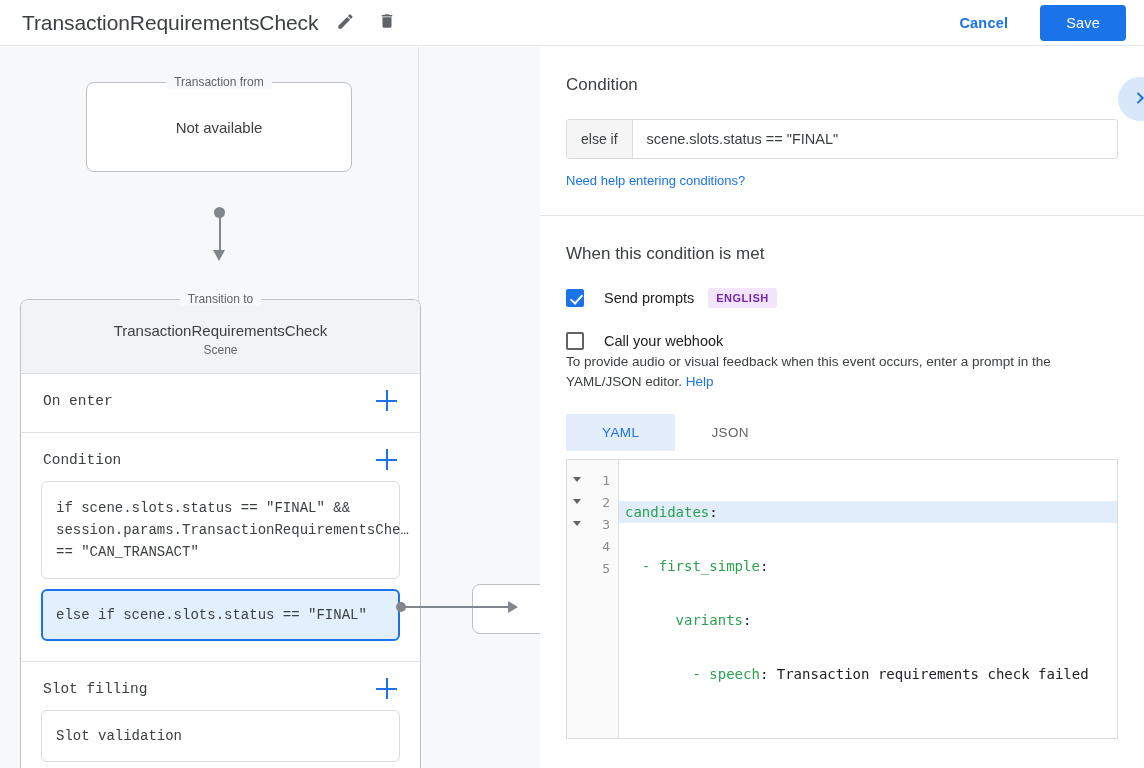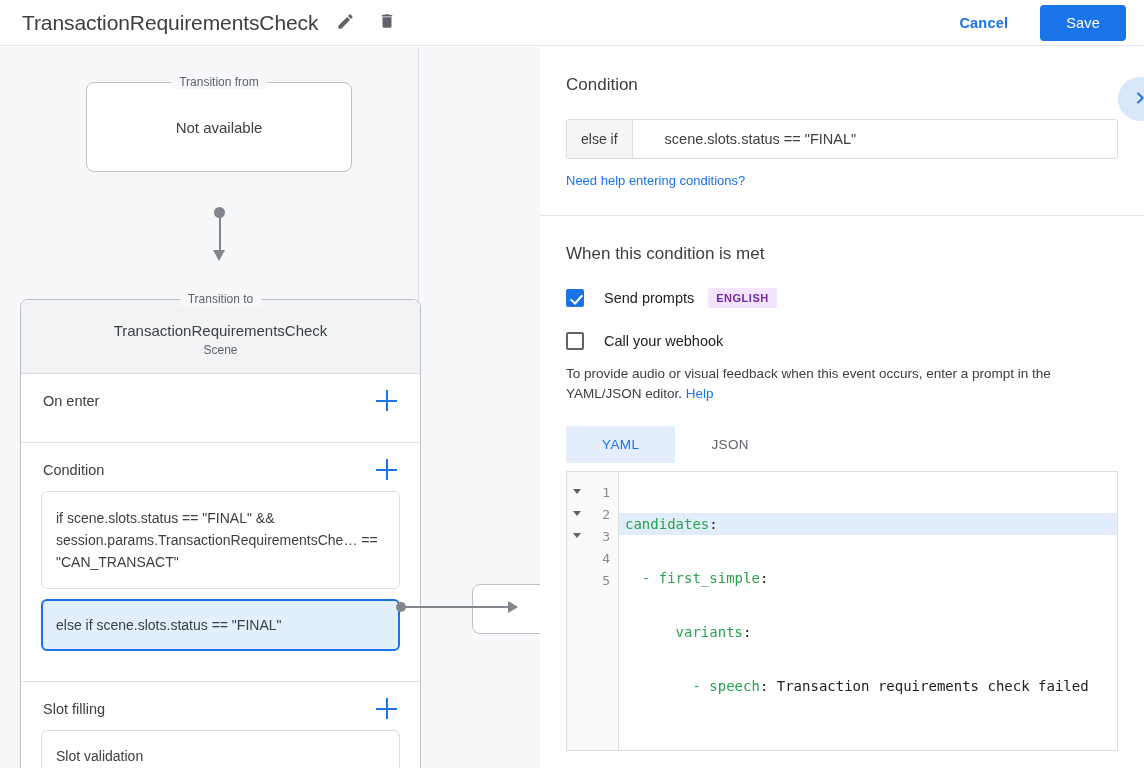--- a/index.html
+++ b/index.html
@@ -99,21 +99,22 @@
     border-radius: 7px 7px 0 0;
     padding: 22px 12px 16px;
     text-align: center;
     border-bottom: 1px solid #dadce0;
   }
   .node-to-title { font-size: 15px; color: #3c4043; }
   .node-to-sub { font-size: 12px; color: #5f6368; margin-top: 4px; }
 
   .section {
     border-bottom: 1px solid #e0e2e5;
-    padding: 0 0 20px 0;
+    padding: 0 0 10px 0;
+    font-family: Liberation Mono, monospace;
   }
   .section:last-child { border-bottom: none; }
   .section-head {
     display: flex; align-items: center; justify-content: space-between;
     padding: 16px 22px 10px 22px;
   }
   .section-title { font-size: 14.5px; color: #3c4043; }
   .plus-btn {
     width: 22px; height: 22px; position: relative; cursor: pointer;
   }
@@ -171,21 +172,20 @@
   .panel-h {
     font-size: 17px; color: #3c4043; font-weight: 400;
   }
 
   .cond-row {
     margin-top: 24px;
     display: flex; align-items: stretch;
     border: 1px solid #dadce0; border-radius: 3px;
     height: 40px; overflow: hidden;
     background: #ffffff;
-    gap: 18px;
   }
   .cond-prefix {
     background: #f5f5f5;
     border-right: 1px solid #dadce0;
     display: flex; align-items: center; padding: 0 14px;
     font-size: 14px; color: #3c4043;
   }
   .cond-input {
     flex: 1; border: none; outline: none; background: transparent;
     font-family: "Liberation Sans", sans-serif;
@@ -222,21 +222,21 @@
     border: solid #ffffff; border-width: 0 2px 2px 0;
     transform: rotate(42deg);
   }
   .check-label { margin-left: 20px; font-size: 14.5px; color: #202124; font-weight: 500; }
   .badge {
     margin-left: 14px; background: #f3e5fd; color: #7427a8;
     font-size: 11px; font-weight: 700; letter-spacing: .5px;
     padding: 4px 8px; border-radius: 3px;
   }
   .help-text {
-    margin-top: 14px; font-size: 13.5px; color: #3c4043; line-height: 20px;
+    margin-top: 2px; font-size: 13.5px; color: #3c4043; line-height: 20px;
     max-width: 552px;
   }
   .help-text a { color: #1a73e8; text-decoration: none; cursor: pointer; }
 
   .tabs { display: flex; margin-top: 22px; }
   .tab {
     padding: 11px 36px; font-size: 13.5px; font-weight: 500;
     color: #5f6368; cursor: pointer; background: transparent;
     border: none; letter-spacing: .4px;
   }
@@ -304,21 +304,21 @@
   <div class="topbar-spacer"></div>
 
   <button class="cancel-btn">Cancel</button>
   <button class="save-btn">Save</button>
 </div>
 
 <div class="canvas">
   <div class="canvas-divider"></div>
 
   <div class="node-from">
-    <div class="node-legend">Transition from</div>
+    <div class="node-legend">Transaction from</div>
     <div class="node-from-body">Not available</div>
   </div>
 
   <div class="connector-dot"></div>
   <div class="connector-line"></div>
   <div class="connector-arrow"></div>
 
   <div class="node-to">
     <div class="node-to-header">
       <div class="node-legend">Transition to</div>

